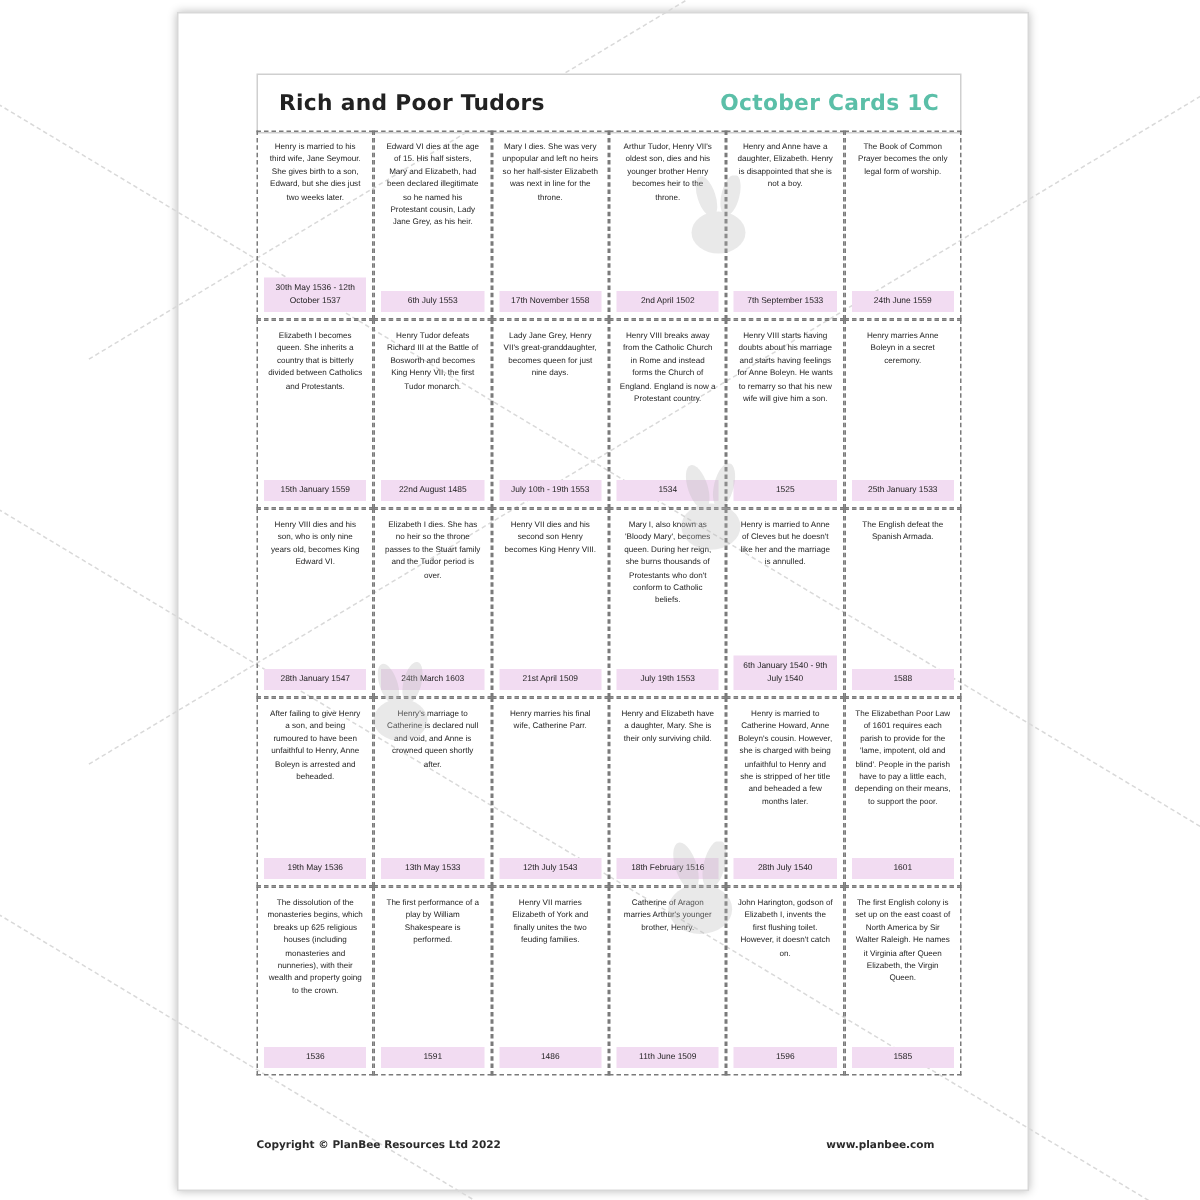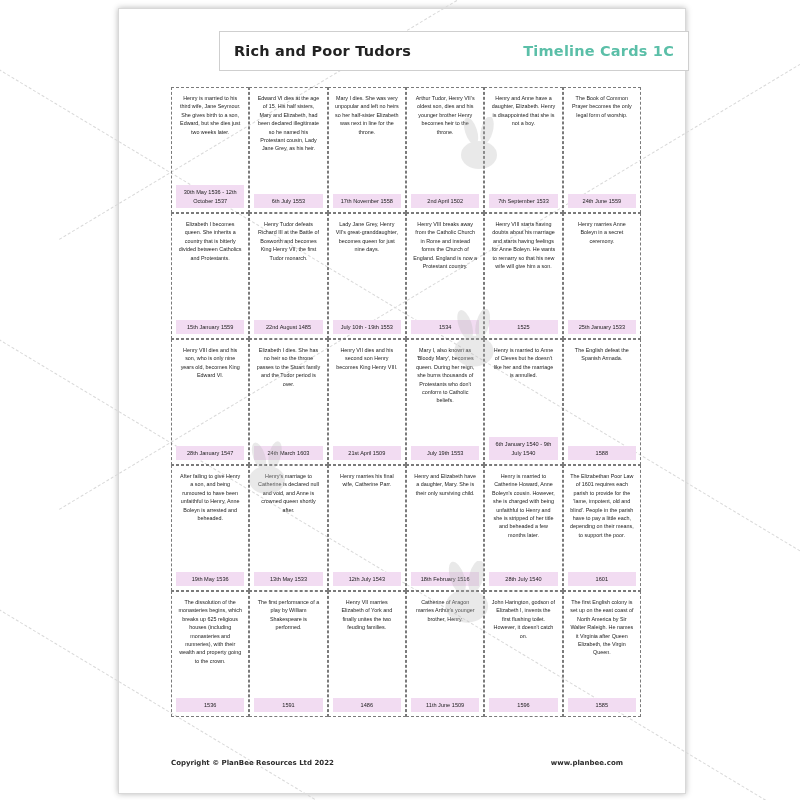--- a/index.html
+++ b/index.html
@@ -14,24 +14,24 @@
     left:118px;top:8px;
     width:566px;height:784px;
     background:#ffffff;
     box-shadow:0 0 6px rgba(0,0,0,.28);
     border:1px solid #d8d8d8;
   }
   
   .guides{position:absolute;inset:0;pointer-events:none;}
   .guides .dl{position:absolute;border-top:1px dashed #d9d9d9;width:1000px;transform-origin:0 0;}
   .header{
-    position:absolute;left:52px;top:22px;width:470px;height:40px;
+    position:absolute;left:52px;top:40px;width:470px;height:40px;
     border:1px solid #cfcfcf;background:#fff;
     display:flex;align-items:center;justify-content:space-between;
-    padding:16px 14px;box-sizing:border-box;margin-left:48px;
+    padding:16px 14px;box-sizing:border-box;
   }
   .title{
     font-family:"DejaVu Sans", sans-serif;
     font-weight:bold;font-size:14.5px;color:#222;
     letter-spacing:.2px;
   }
   .subtitle{
     font-family:"DejaVu Sans", sans-serif;
     font-weight:bold;font-size:14.5px;color:#5bbfa8;
     letter-spacing:.2px;
@@ -96,21 +96,21 @@
     <div class="dl" style="left:-120px;top:60px;transform:rotate(31deg);"></div>
     <div class="dl" style="left:-120px;top:330px;transform:rotate(31deg);"></div>
     <div class="dl" style="left:-120px;top:600px;transform:rotate(31deg);"></div>
 
     <div class="dl" style="left:-60px;top:230px;transform:rotate(-31deg);"></div>
     <div class="dl" style="left:-60px;top:500px;transform:rotate(-31deg);"></div>
   </div>
 
   <div class="header">
     <div class="title">Rich and Poor Tudors</div>
-    <div class="subtitle">Timeline Cards 1C</div>
+    <div class="subtitle">October Cards 1C</div>
   </div>
 
   <div class="grid" id="card-grid">
       <div class="card">
         <div class="txt">Henry is married to his third wife, Jane Seymour. She gives birth to a son, Edward, but she dies just two weeks later.</div>
         <div class="date">30th May 1536 - 12th October 1537</div>
       </div>
       <div class="card">
         <div class="txt">Edward VI dies at the age of 15. His half sisters, Mary and Elizabeth, had been declared illegitimate so he named his Protestant cousin, Lady Jane Grey, as his heir.</div>
         <div class="date">6th July 1553</div>

